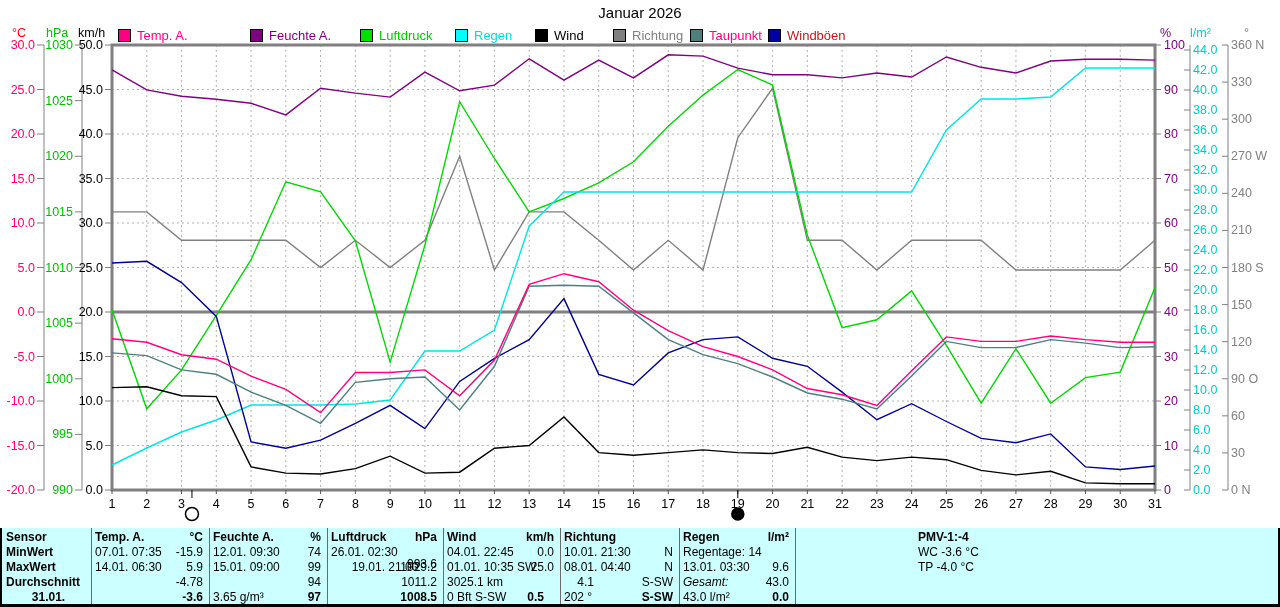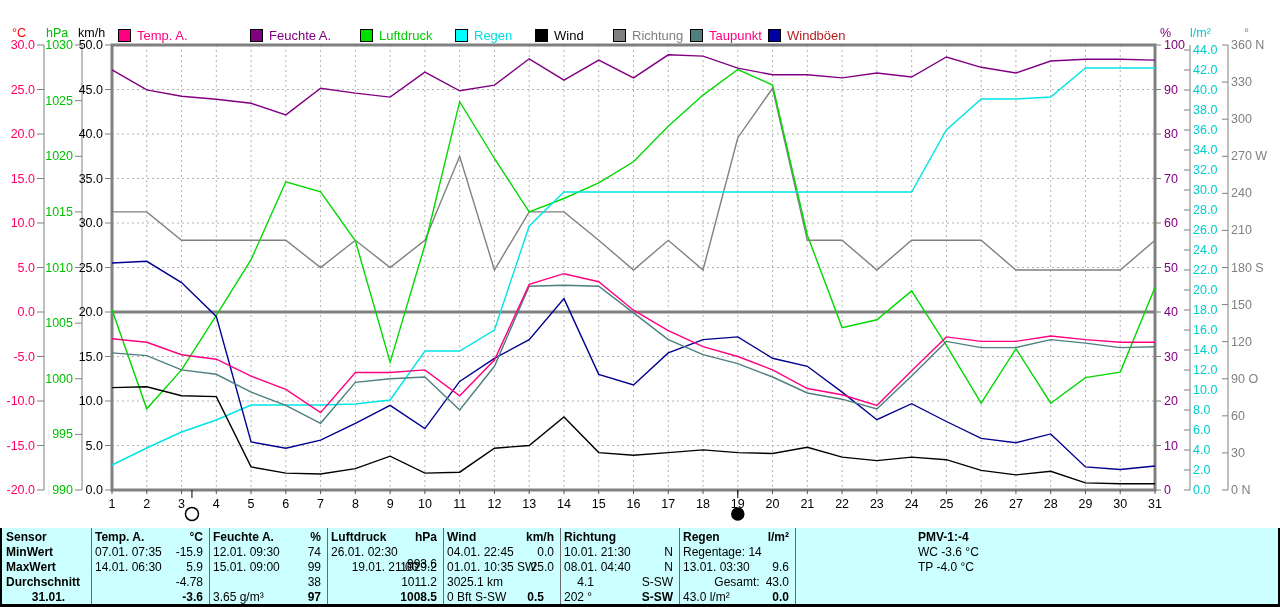--- a/index.html
+++ b/index.html
@@ -16,20 +16,21 @@
          border-left:2px solid #000;border-right:2px solid #000;border-bottom:3px solid #000;
          font-size:12px;color:#000;}
   .tcell{position:absolute;height:15px;line-height:15px;white-space:nowrap;overflow:hidden;}
   .tsep{position:absolute;top:0;width:1px;height:76px;background:#6a6a6a;}
   .b{font-weight:bold;}
 </style>
 </head>
 <body>
 
 <div class="stage">
+  <div class="abs" id="chart-title">Januar 2026</div>
 
   <div class="abs axhead" style="left:12px;color:#ff0000;">°C</div>
   <div class="abs axhead" style="left:46px;color:#00c000;">hPa</div>
   <div class="abs axhead" style="left:78px;color:#000000;">km/h</div>
   <div class="abs axhead" style="left:1160px;color:#800080;">%</div>
   <div class="abs axhead" style="left:1190px;color:#00cccc;">l/m²</div>
   <div class="abs axhead" style="left:1244px;color:#808080;">°</div>
 
   <div id="legend">
       <div class="abs legend-item" style="left: 118px;">
@@ -355,21 +356,21 @@
       <div class="tcell" style="left: 93px; top: 32px; width: 110px; text-align: left;">14.01.  06:30</div>
       <div class="tcell" style="left: 89px; top: 32px; width: 112px; text-align: right;">5.9</div>
       <div class="tcell" style="left: 89px; top: 47px; width: 112px; text-align: right;">-4.78</div>
       <div class="tcell b" style="left: 89px; top: 62px; width: 112px; text-align: right;">-3.6</div>
       <div class="tcell b" style="left: 211px; top: 2px; width: 110px; text-align: left;">Feuchte A.</div>
       <div class="tcell b" style="left: 207px; top: 2px; width: 112px; text-align: right;">%</div>
       <div class="tcell" style="left: 211px; top: 17px; width: 110px; text-align: left;">12.01.  09:30</div>
       <div class="tcell" style="left: 207px; top: 17px; width: 112px; text-align: right;">74</div>
       <div class="tcell" style="left: 211px; top: 32px; width: 110px; text-align: left;">15.01.  09:00</div>
       <div class="tcell" style="left: 207px; top: 32px; width: 112px; text-align: right;">99</div>
-      <div class="tcell" style="left: 207px; top: 47px; width: 112px; text-align: right;">38</div>
+      <div class="tcell" style="left: 207px; top: 47px; width: 112px; text-align: right;">94</div>
       <div class="tcell" style="left: 211px; top: 62px; width: 110px; text-align: left;">3.65 g/m³</div>
       <div class="tcell b" style="left: 207px; top: 62px; width: 112px; text-align: right;">97</div>
       <div class="tcell b" style="left: 329px; top: 2px; width: 108px; text-align: left;">Luftdruck</div>
       <div class="tcell b" style="left: 325px; top: 2px; width: 110px; text-align: right;">hPa</div>
       <div class="tcell" style="left: 329px; top: 17px; width: 108px; text-align: left;">26.01.  02:30</div>
       <div class="tcell" style="left: 325px; top: 17px; width: 110px; text-align: right; margin-top: 12px;">993.6</div>
       <div class="tcell" style="left: 329px; top: 32px; width: 108px; text-align: center;">19.01.  21:00</div>
       <div class="tcell" style="left: 325px; top: 32px; width: 110px; text-align: right;">1029.2</div>
       <div class="tcell" style="left: 325px; top: 47px; width: 110px; text-align: right;">1011.2</div>
       <div class="tcell b" style="left: 325px; top: 62px; width: 110px; text-align: right;">1008.5</div>
@@ -389,21 +390,21 @@
       <div class="tcell" style="left: 562px; top: 32px; width: 111px; text-align: left;">08.01.  04:40</div>
       <div class="tcell" style="left: 558px; top: 32px; width: 113px; text-align: right;">N</div>
       <div class="tcell" style="left: 558px; top: 47px; width: 113px; text-align: right;">S-SW</div>
       <div class="tcell" style="left: 562px; top: 62px; width: 111px; text-align: left;">202 °</div>
       <div class="tcell b" style="left: 558px; top: 62px; width: 113px; text-align: right;">S-SW</div>
       <div class="tcell b" style="left: 681px; top: 2px; width: 108px; text-align: left;">Regen</div>
       <div class="tcell b" style="left: 677px; top: 2px; width: 110px; text-align: right;">l/m²</div>
       <div class="tcell" style="left: 681px; top: 17px; width: 108px; text-align: left;">Regentage: 14</div>
       <div class="tcell" style="left: 681px; top: 32px; width: 108px; text-align: left;">13.01.  03:30</div>
       <div class="tcell" style="left: 677px; top: 32px; width: 110px; text-align: right;">9.6</div>
-      <div class="tcell" style="left: 681px; top: 47px; width: 108px; text-align: center;">Gesamt:</div>
+      <div class="tcell" style="left: 681px; top: 47px; width: 108px; text-align: left; font-style: italic;">Gesamt:</div>
       <div class="tcell" style="left: 677px; top: 47px; width: 110px; text-align: right;">43.0</div>
       <div class="tcell" style="left: 681px; top: 62px; width: 108px; text-align: left;">43.0 l/m²</div>
       <div class="tcell b" style="left: 677px; top: 62px; width: 110px; text-align: right;">0.0</div>
       <div class="tsep" style="left: 89px;"></div>
       <div class="tsep" style="left: 207px;"></div>
       <div class="tsep" style="left: 325px;"></div>
       <div class="tsep" style="left: 441px;"></div>
       <div class="tsep" style="left: 558px;"></div>
       <div class="tsep" style="left: 677px;"></div>
       <div class="tsep" style="left: 793px;"></div>

